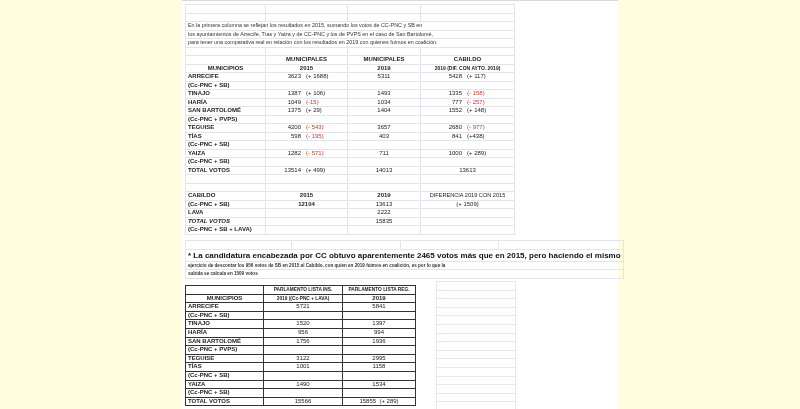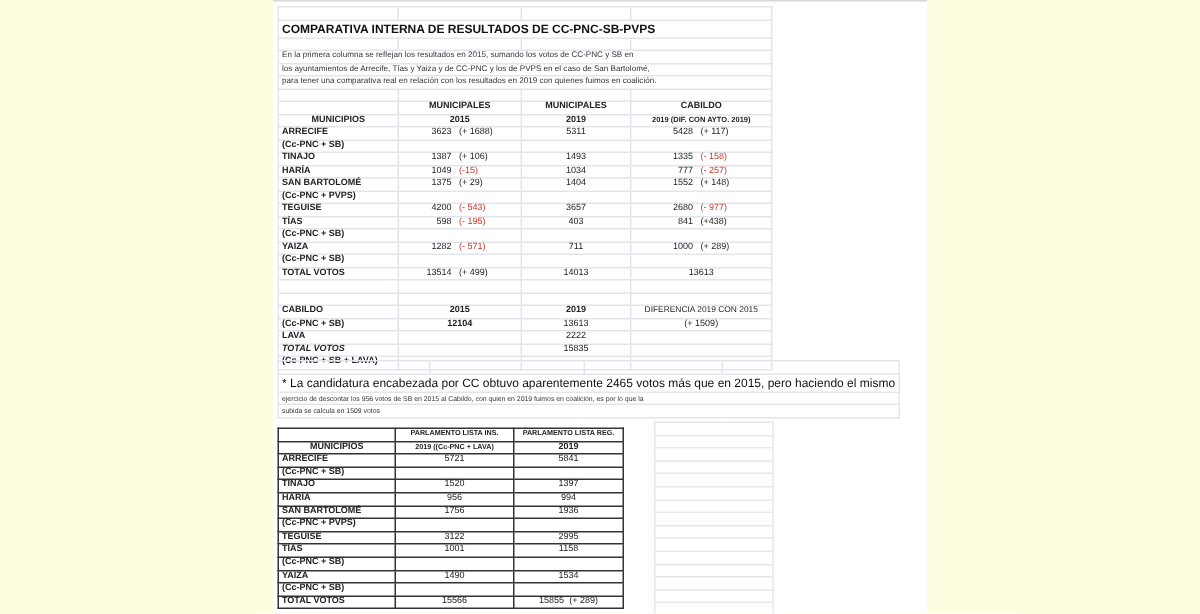--- a/index.html
+++ b/index.html
@@ -57,23 +57,20 @@
         <col style="width:94px">
     </colgroup>
     <tbody id="t1body">
       <tr>
           <td></td>
           <td></td>
           <td></td>
           <td></td>
         </tr>
       <tr>
-          <td colspan="4" class="title" style="height:11px;line-height:11px;">COMPARATIVA INTERNA DE RESULTADOS DE CC-PNC-SB-PVPS</td>
-        </tr>
-      <tr>
           <td></td>
           <td></td>
           <td></td>
           <td></td>
         </tr>
       <tr>
           <td colspan="4" class="para">En la primera columna  se  reflejan los  resultados en 2015,  sumando los votos  de  CC-PNC y SB  en</td>
         </tr>
       <tr>
           <td colspan="4" class="para">los ayuntamientos de Arrecife, Tías y Yaiza y de CC-PNC y los de  PVPS  en el  caso de  San Bartolomé,</td>
@@ -209,21 +206,21 @@
         </tr>
         <tr>
           <td class="b blue">(Cc-PNC + SB + LAVA)</td>
           <td></td>
           <td></td>
           <td></td>
         </tr>
       </tbody>
   </table>
 
-  <table class="grid-table" style="top:240px;">
+  <table class="grid-table" style="top:240px;font-weight:bold;">
     <colgroup>
       <col style="width:80px">
         <col style="width:82px">
         <col style="width:73px">
         <col style="width:94px">
     </colgroup>
     <tbody>
         <tr>
           <td></td>
           <td></td>

